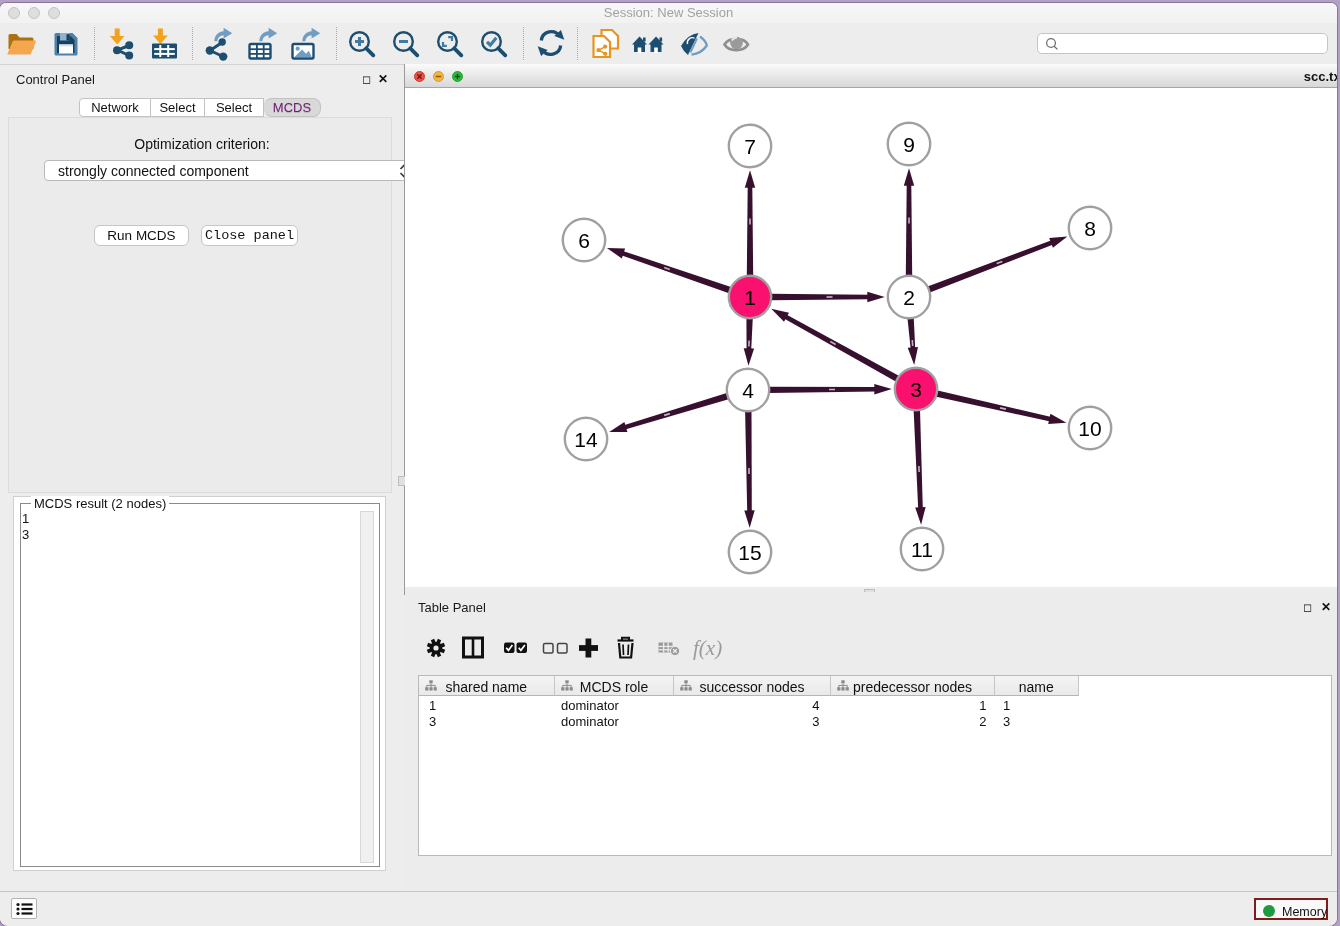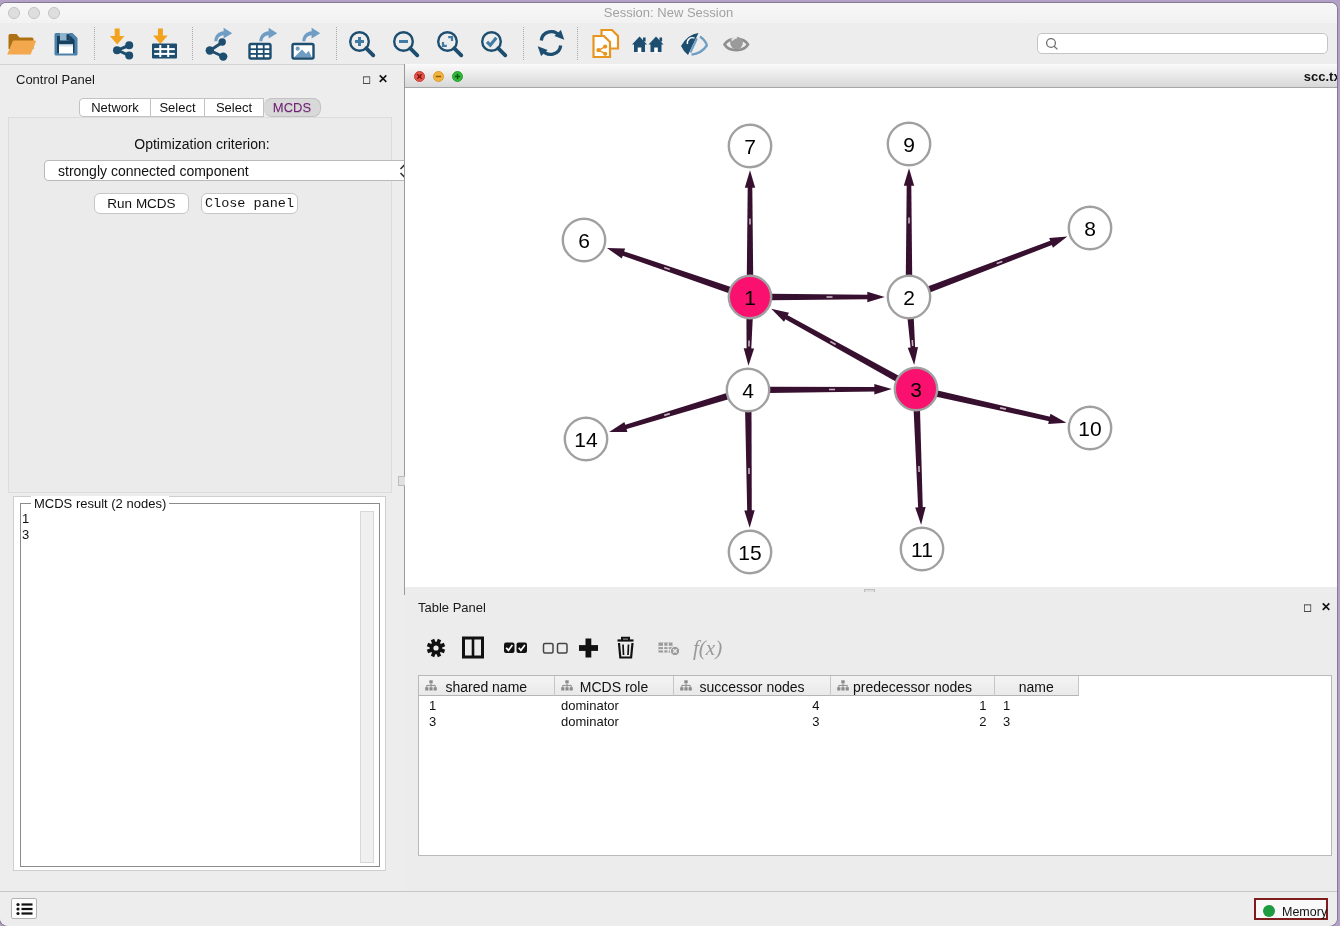--- a/index.html
+++ b/index.html
@@ -21,21 +21,21 @@
   .tabgrp{position:absolute;display:flex;}
   .tab{box-sizing:border-box;height:19px;border:1px solid #c2c2c2;border-left:none;background:#fff;font-size:13px;color:#111;text-align:center;line-height:17px;padding:0 10px;}
   .tab.first{border-left:1px solid #c2c2c2;border-radius:4px 0 0 4px;}
   .tab.last{border-radius:0 4px 4px 0;}
   .tab.dis{background:#d9d9d9;color:#701a75;text-shadow:0 1px 0 #bbb;border-radius:8px;}
   
   #cp-inner{position:absolute;left:8px;top:114px;width:384px;height:376px;background:#ebebeb;border:1px solid #dcdcdc;box-sizing:border-box;}
   #opt-label{position:absolute;left:0;top:132.5px;width:404px;text-align:center;font-size:14px;color:#111;}
   #dropdown{position:absolute;left:44px;top:156.5px;width:374px;height:21px;background:#fff;border:1px solid #b9b9b9;border-radius:4px;box-sizing:border-box;}
   #dropdown .dtext{position:absolute;left:13px;top:2px;font-size:14px;color:#111;}
-  .btn{position:absolute;height:21px;background:#fff;border:1px solid #c6c6c6;border-radius:6px;box-sizing:border-box;font-size:13.5px;color:#111;text-align:center;line-height:19px;}
+  .btn{position:absolute;height:21px;background:#fff;border:1px solid #c6c6c6;border-radius:6px;box-sizing:border-box;font-size:13.5px;color:#111;text-align:center;line-height:19px;margin-top:32px;}
   
   #mcds-outer{position:absolute;left:13px;top:493px;width:373px;height:375px;background:#fff;border:1px solid #cfcfcf;box-sizing:border-box;}
   #mcds-border{position:absolute;left:6px;top:6px;right:5px;bottom:3px;border:1px solid #8b8b8b;}
   #mcds-title{position:absolute;left:10px;top:-8px;background:#fff;padding:0 3px;font-size:13px;color:#111;}
   #mcds-lines{position:absolute;left:1px;top:7px;font-size:13px;color:#111;line-height:16px;}
   #mcds-scroll{position:absolute;right:5px;top:7px;width:12px;bottom:3px;background:#f0f0f0;border:1px solid #d8d8d8;}
   
   #vsplit{position:absolute;left:404px;top:61px;width:1px;height:531px;background:#9a9a9a;}
   #vsplit-handle{position:absolute;left:398px;top:473px;width:7px;height:8px;background:#e0e0e0;border:1px solid #bdbdbd;}
   #hsplit-handle{position:absolute;left:864px;top:586px;width:9px;height:7px;background:#e0e0e0;border:1px solid #bdbdbd;}

